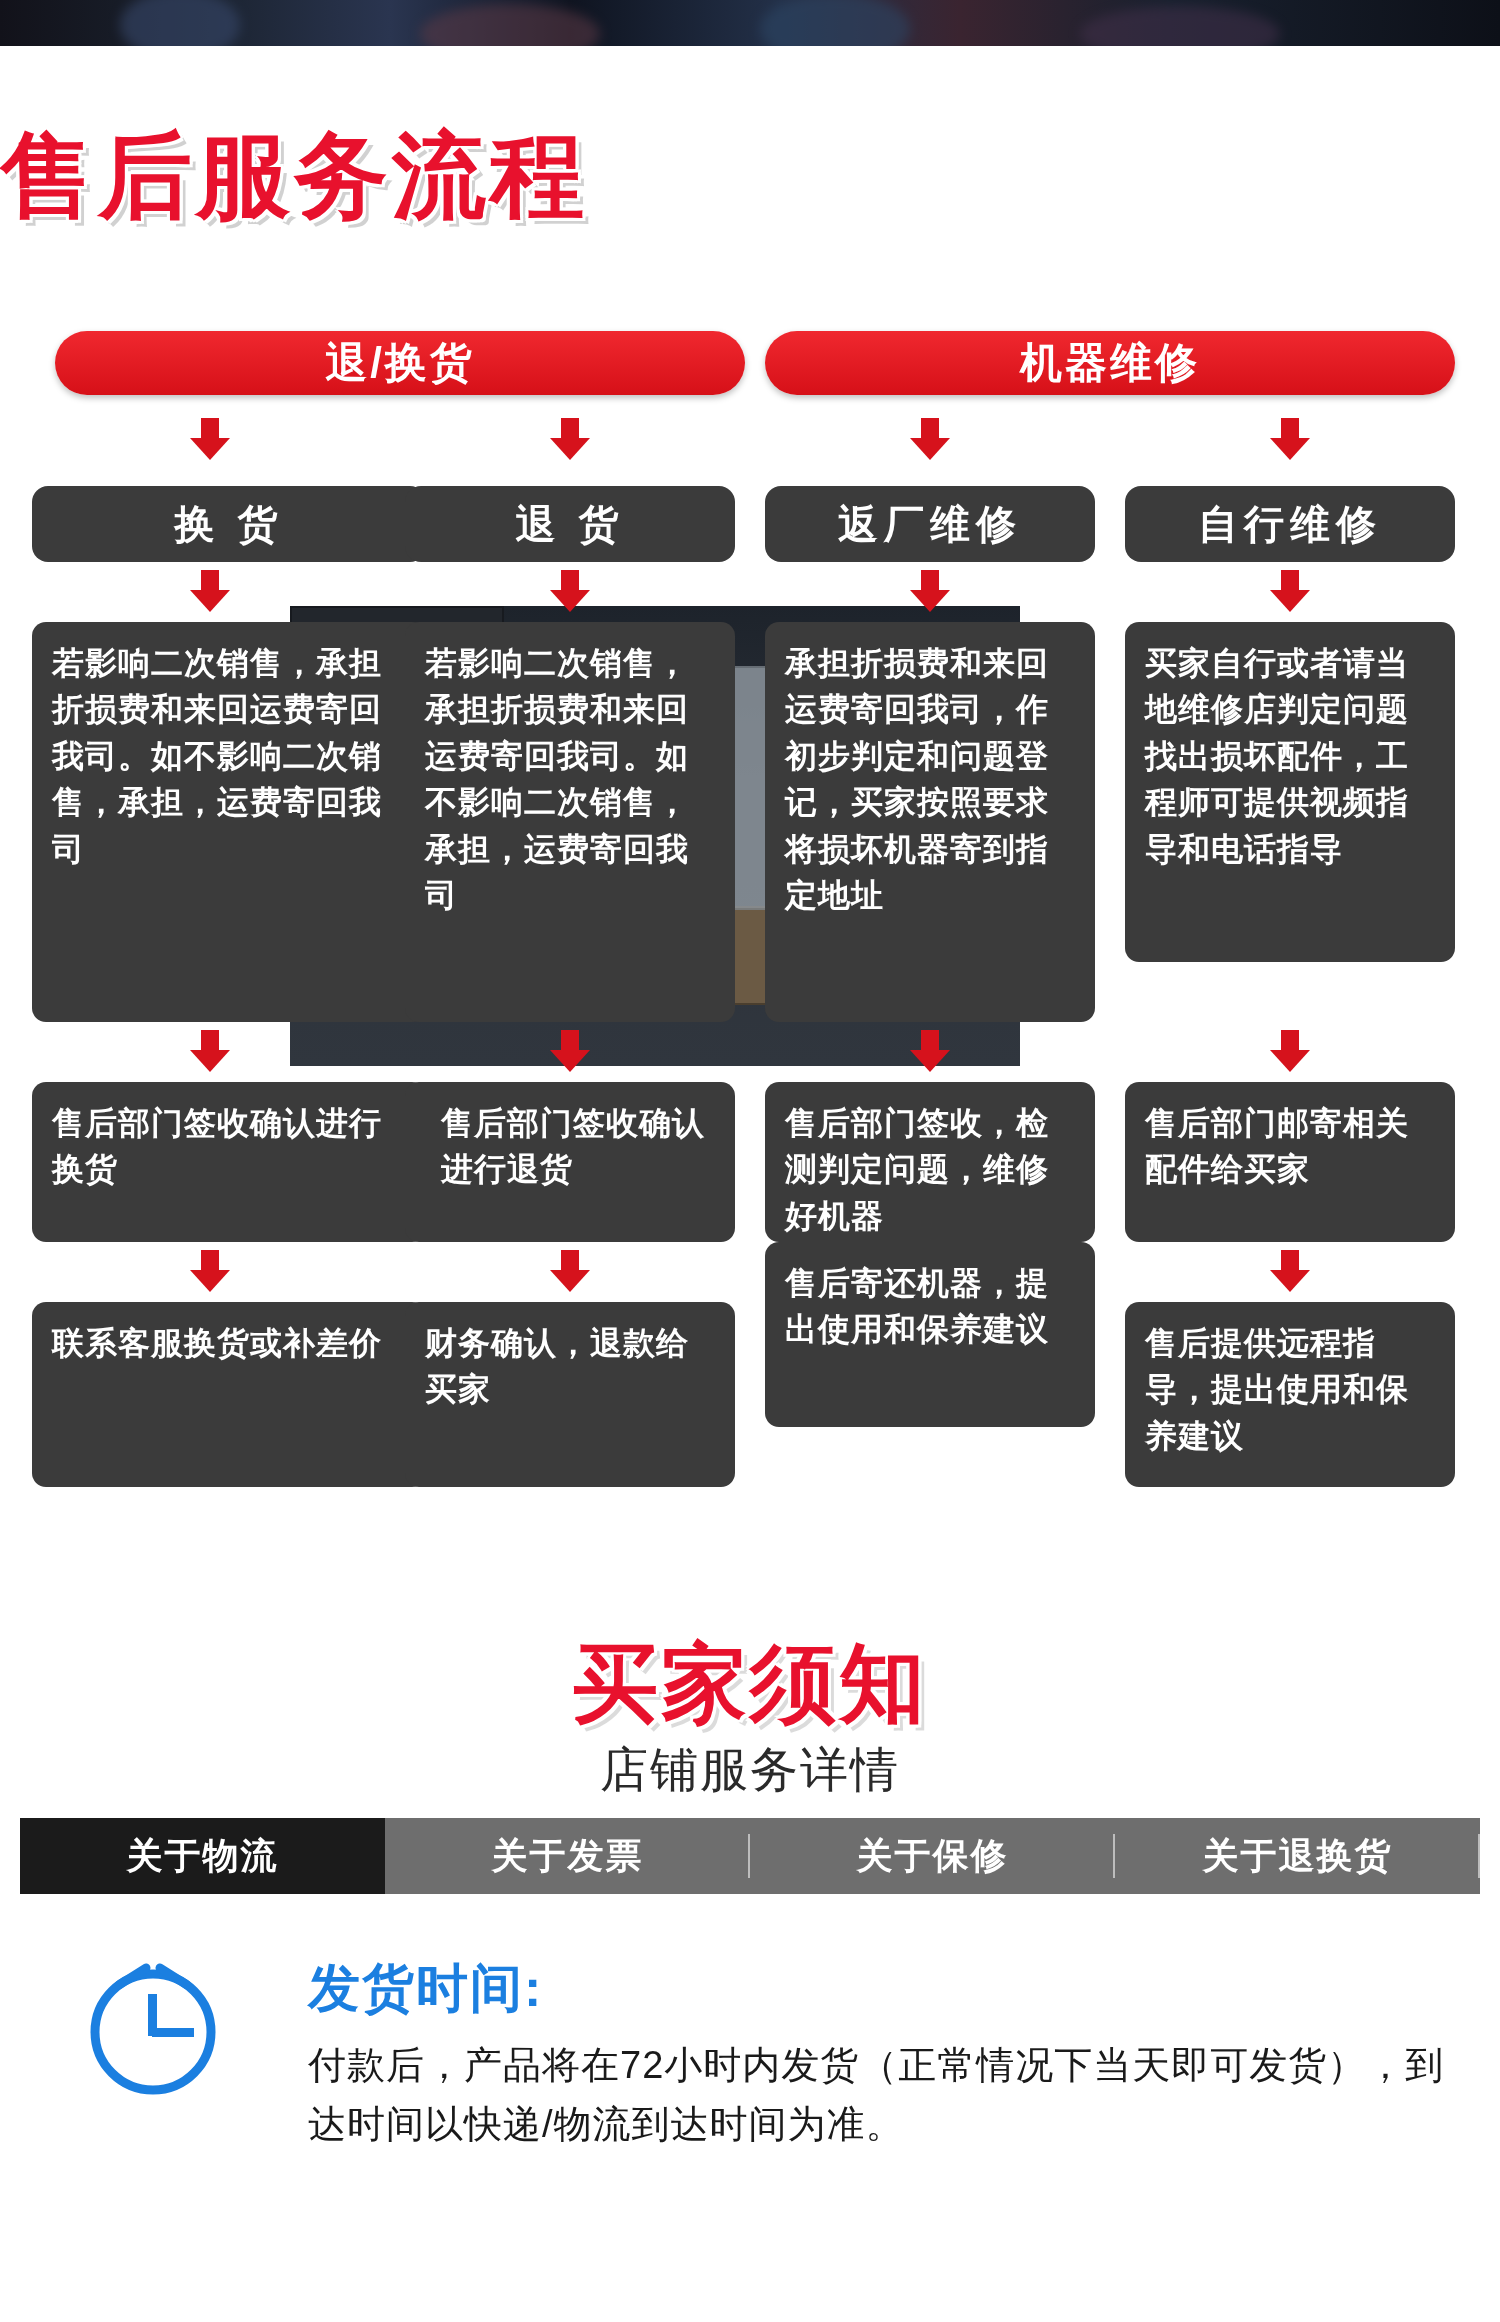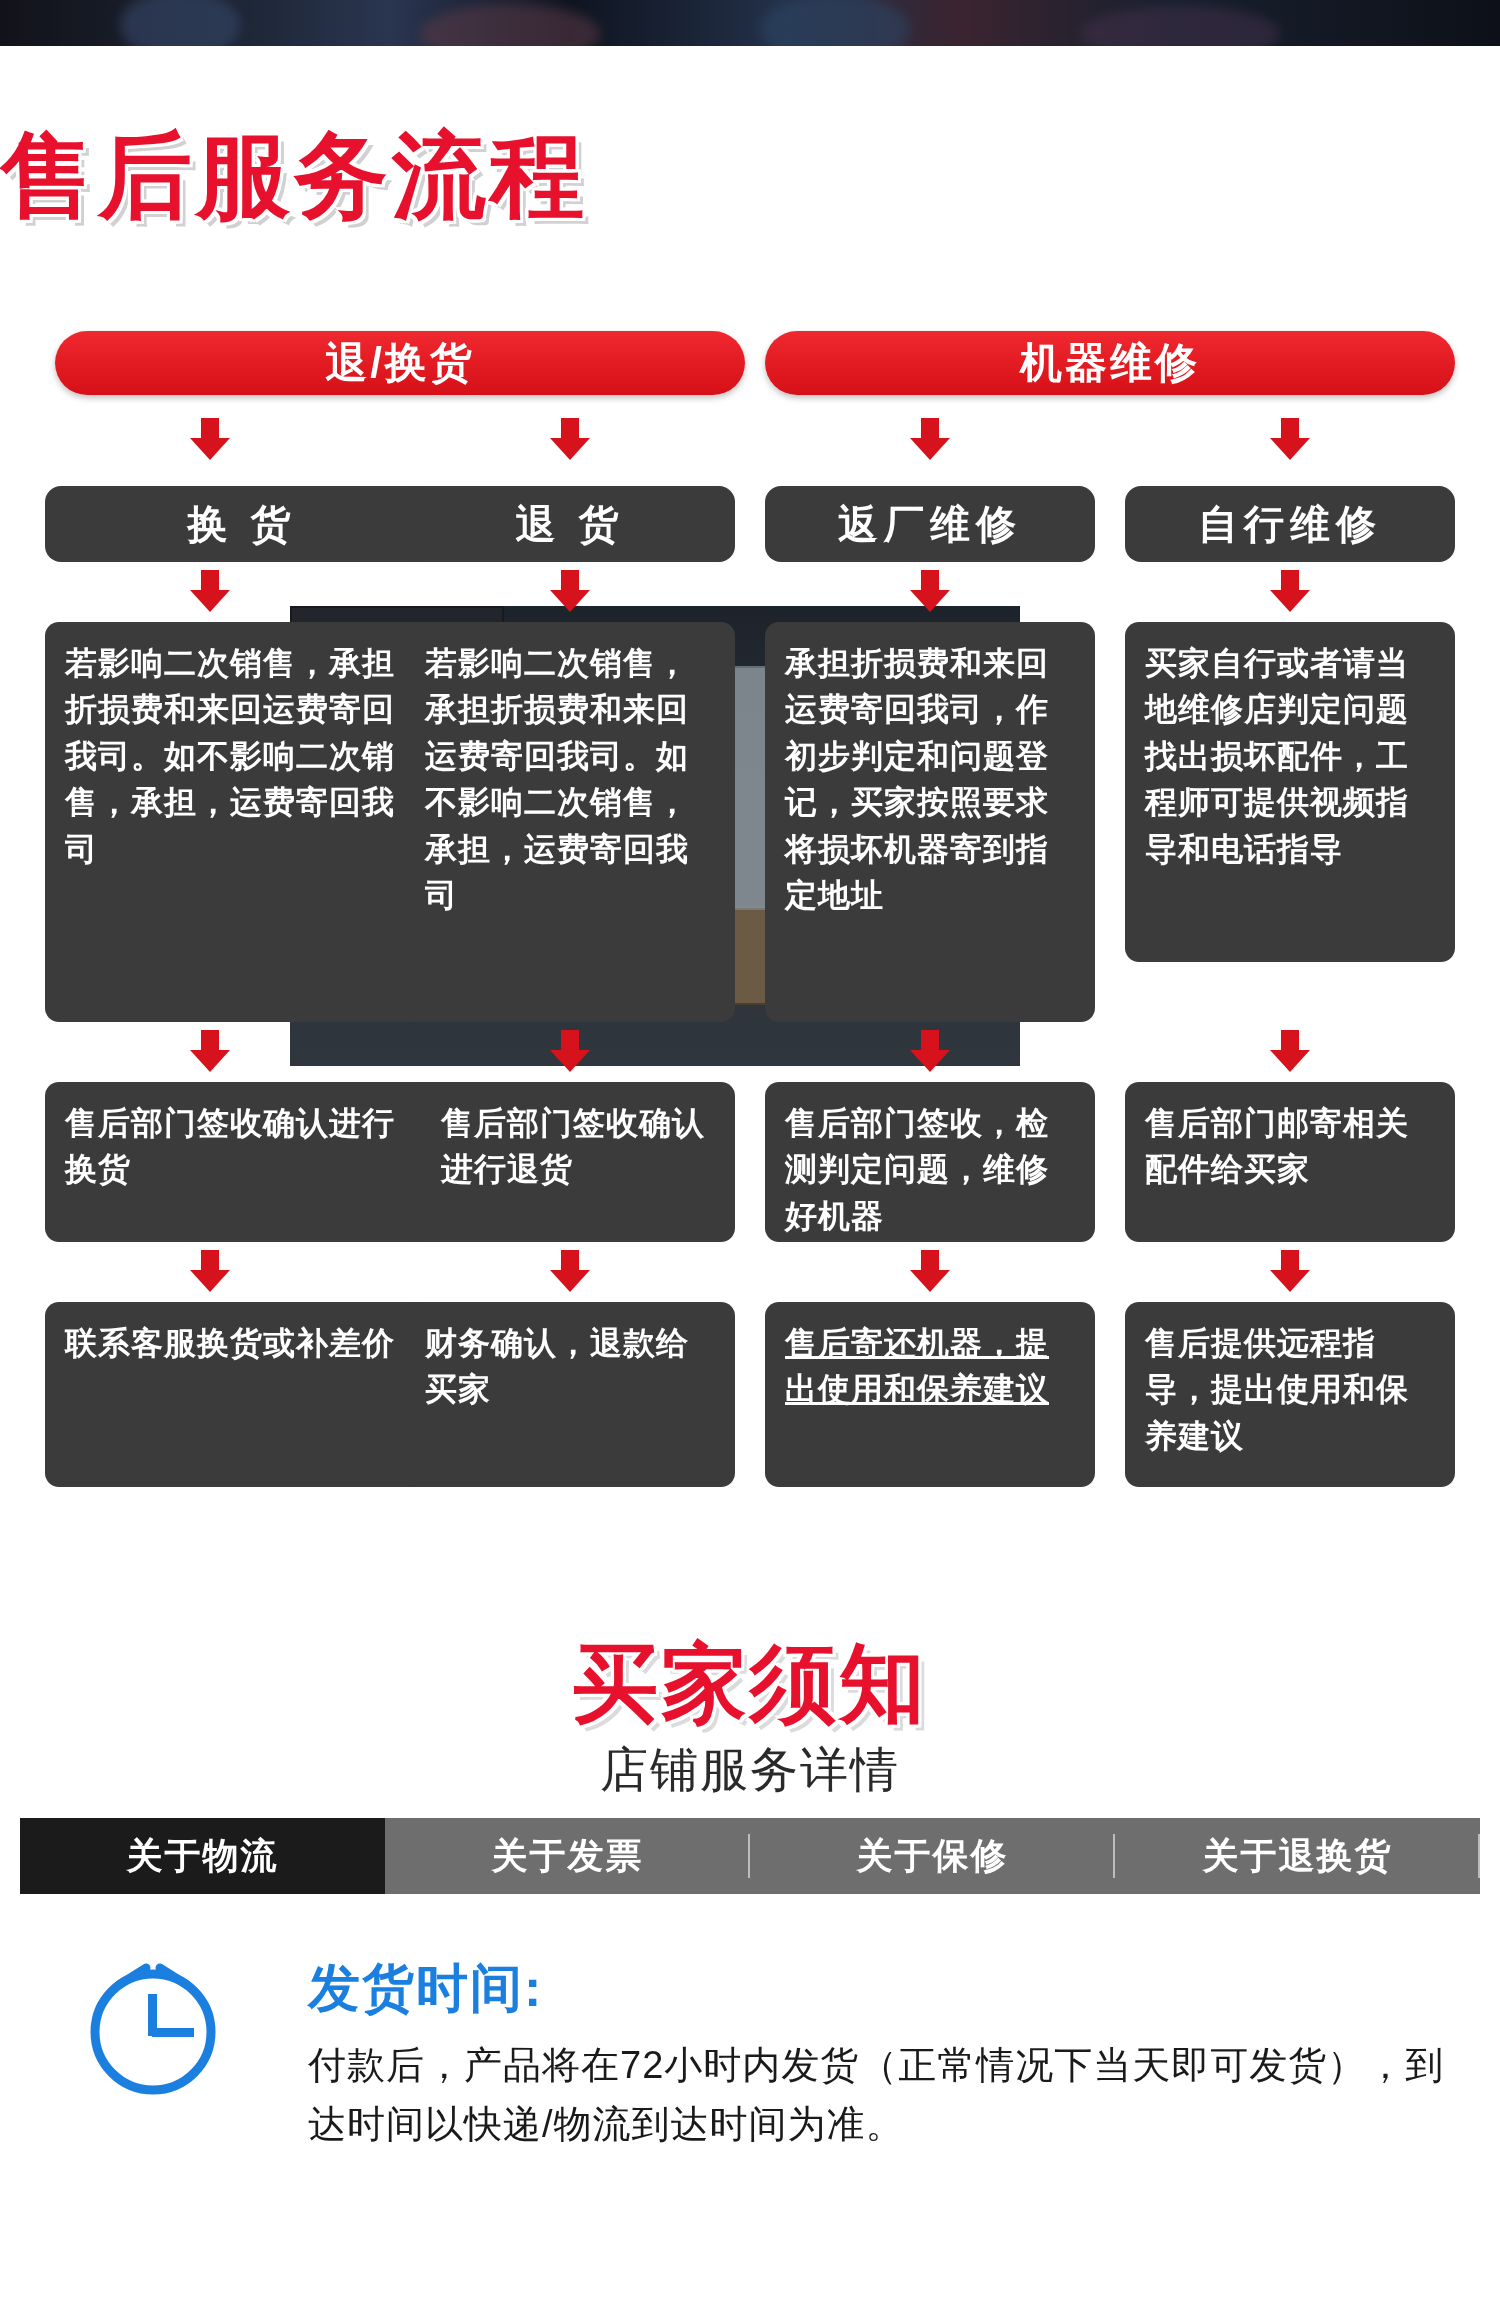--- a/index.html
+++ b/index.html
@@ -131,21 +131,21 @@
   .node.text-node {
     padding: 18px 20px 14px 20px;
     font-size: 32px;
     line-height: 1.45;
     font-weight: bold;
     letter-spacing: 1px;
     white-space: pre-line;
   }
 
   
-  .col1 { left: 45px;  width: 394px; }
+  .col1 { left: 32px;  width: 394px; }
   .col2 { left: 405px; width: 330px; }
   .col3 { left: 765px; width: 330px; }
   .col4 { left: 1125px;width: 330px; }
 
   
   .notice-section {
     position: absolute;
     left: 0; top: 1586px;
     width: 1500px;
     height: 736px;
@@ -342,21 +342,21 @@
       <div class="stem"></div>
       <div class="head"></div>
     </div>
   <div class="arrow" style="left:1270px;top:1204px;">
       <div class="stem"></div>
       <div class="head"></div>
     </div>
 
   <div class="node text-node col1" style="top:1256px;height:185px;">联系客服换货或补差价</div>
   <div class="node text-node col2" style="top:1256px;height:185px;">财务确认，退款给买家</div>
-  <div class="node text-node col3" style="top:1256px;height:185px;text-decoration:underline;">售后寄还机器，提出使用和保养建议</div>
+  <div class="node text-node col3" style="top:1196px;height:185px;">售后寄还机器，提出使用和保养建议</div>
   <div class="node text-node col4" style="top:1256px;height:185px;">售后提供远程指导，提出使用和保养建议</div>
 </div>
 
 <div class="notice-section">
 
   <div class="title-buyer">买家须知</div>
   <div class="subtitle-buyer">店铺服务详情</div>
 
   <div class="tabbar">
     <div class="tab active">

